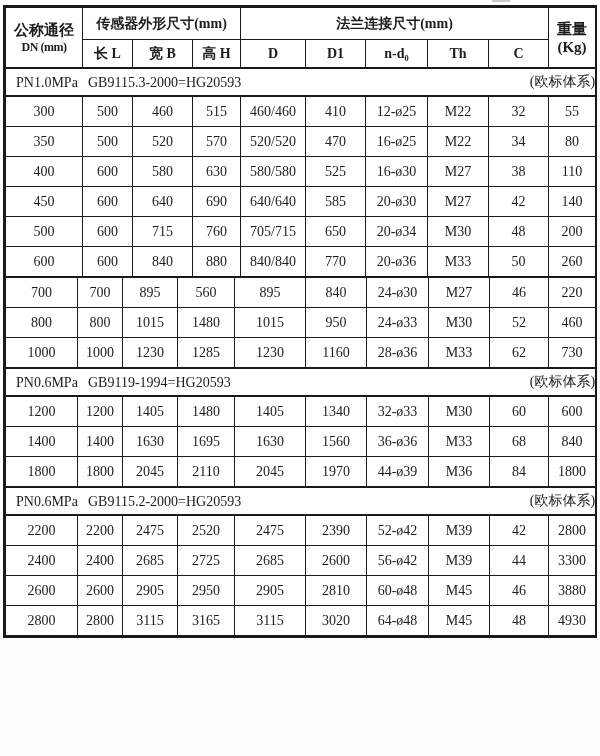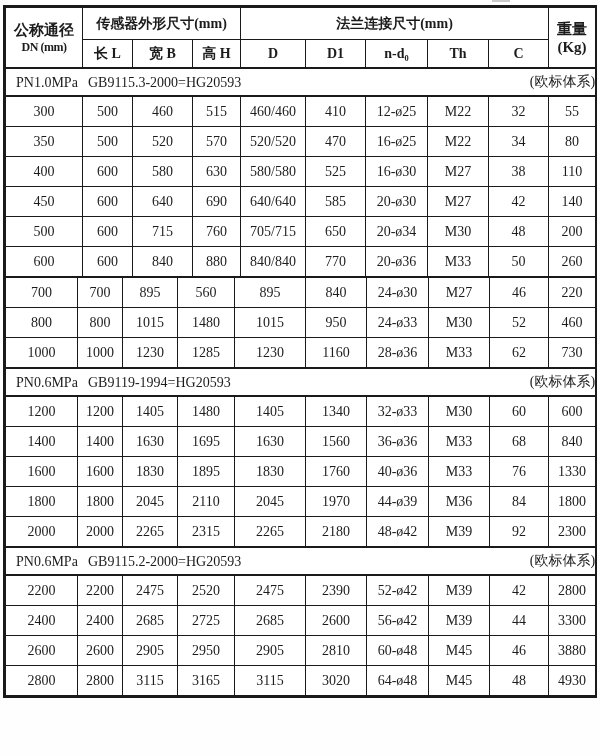--- a/index.html
+++ b/index.html
@@ -306,55 +306,31 @@
               <td>1630</td>
               <td>1695</td>
               <td>1630</td>
               <td>1560</td>
               <td>36-ø36</td>
               <td>M33</td>
               <td>68</td>
               <td>840</td>
             </tr>
             <tr class="r-data">
-              <td>1600</td>
-              <td>1600</td>
-              <td>1830</td>
-              <td>1895</td>
-              <td>1830</td>
-              <td>1760</td>
-              <td>40-ø36</td>
-              <td>M33</td>
-              <td>76</td>
-              <td>1330</td>
-            </tr>
-            <tr class="r-data">
               <td>1800</td>
               <td>1800</td>
               <td>2045</td>
               <td>2110</td>
               <td>2045</td>
               <td>1970</td>
               <td>44-ø39</td>
               <td>M36</td>
               <td>84</td>
               <td>1800</td>
             </tr>
-            <tr class="r-data">
-              <td>2000</td>
-              <td>2000</td>
-              <td>2265</td>
-              <td>2315</td>
-              <td>2265</td>
-              <td>2180</td>
-              <td>48-ø42</td>
-              <td>M39</td>
-              <td>92</td>
-              <td>2300</td>
-            </tr>
           </tbody>
         </table>
         <table class="grid">
           <colgroup>
             <col style="width:72px">
             <col style="width:45px">
             <col style="width:55px">
             <col style="width:57px">
             <col style="width:71px">
             <col style="width:61px">

